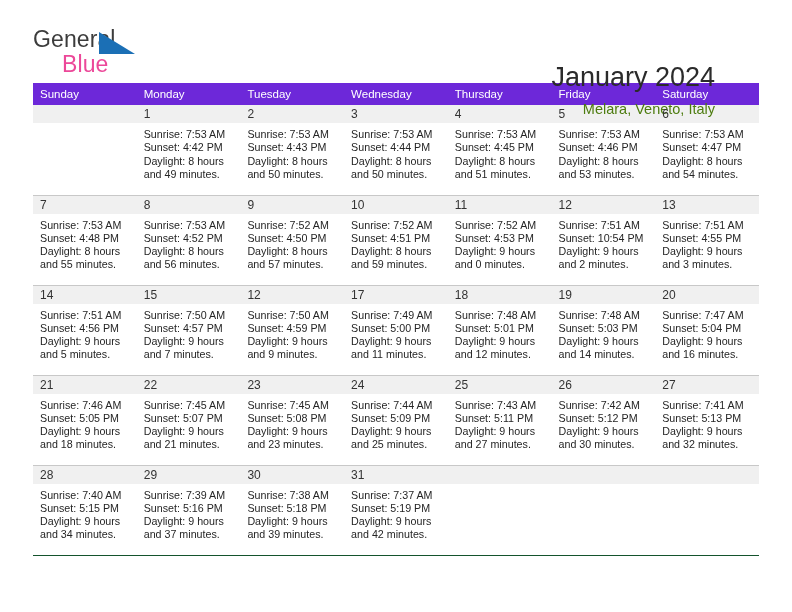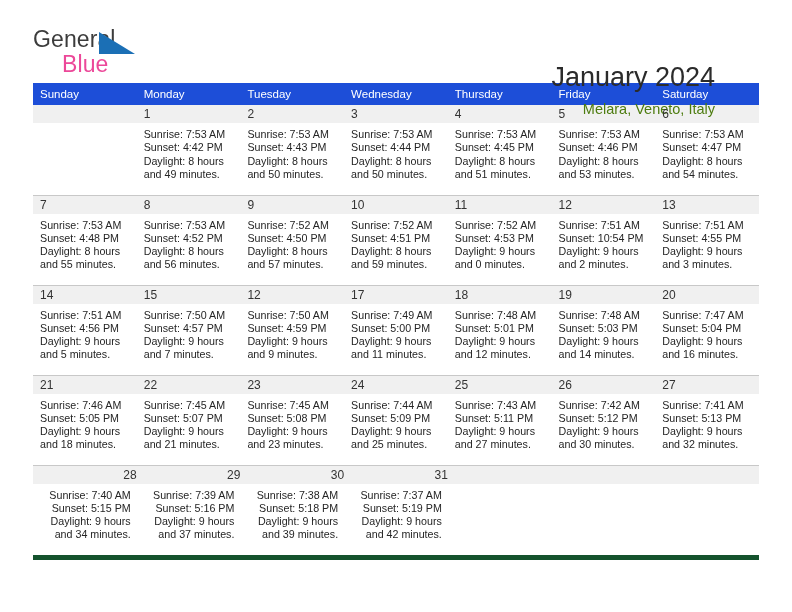--- a/index.html
+++ b/index.html
@@ -79,39 +79,38 @@
   }
 
   
   .calendar {
     margin-top: 13px;
     width: 726px;
     border-collapse: collapse;
     table-layout: fixed;
   }
   .calendar th {
-    background: #1d4ed8;
+    background: #6d28d9;
     color: #ffffff;
     font-weight: normal;
     font-size: 11.5px;
     text-align: left;
     padding: 5px 0 5px 7px;
     height: 18px;
     box-sizing: border-box;
   }
   .calendar td {
     vertical-align: top;
     padding: 0;
     border-bottom: 1px solid #c8c8c8;
     height: 90px;
     box-sizing: border-box;
   }
   .calendar tr.week:last-child td {
-    border-bottom: 5px solid #14532d;
-    text-align: right;
+    border-bottom: 1px solid #14532d;
   }
   .cell {
     height: 89px;
     box-sizing: border-box;
     background: #ffffff;
   }
   .daynum {
     background: #f0f0f0;
     font-size: 12px;
     color: #333333;

